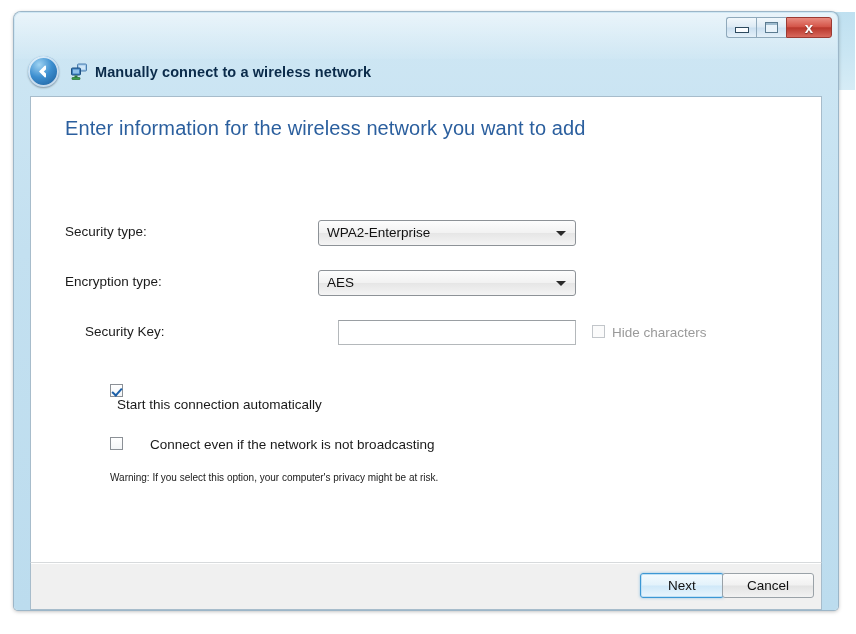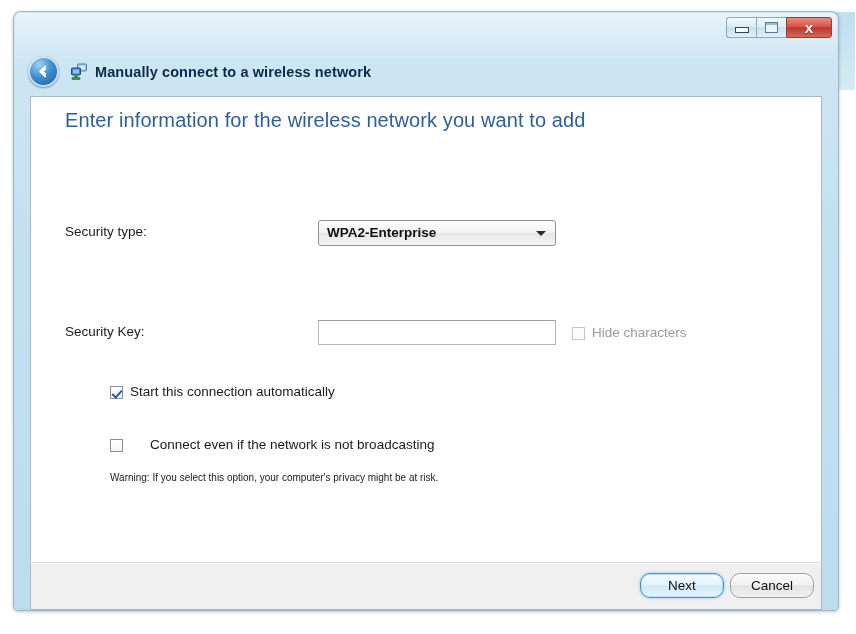--- a/index.html
+++ b/index.html
@@ -165,21 +165,21 @@
     height: 466px;
     background: #ffffff;
     border: 1px solid #a7bccb;
     border-bottom: none;
     box-sizing: border-box;
   }
 
   #heading {
     position: absolute;
     left: 34px;
-    top: 12px;
+    top: 20px;
     font-size: 20px;
     color: #2b5f9e;
     white-space: nowrap;
     letter-spacing: .1px;
   }
 
   
   .form-row {
     position: absolute;
     left: 34px;
@@ -211,28 +211,27 @@
     padding: 0 6px;
     line-height: 23px;
     outline: none;
   }
   .textfield::placeholder { color: #9a9a9a; }
 
   .combobox {
     position: absolute;
     left: 253px;
     top: 0;
-    width: 238px;
+    width: 258px;
     height: 26px;
     border: 1px solid #8d9297;
     border-radius: 3px;
     background: linear-gradient(180deg,#fdfdfd 0%, #f2f2f2 48%, #e6e6e6 52%, #f4f4f4 100%);
     box-sizing: border-box;
     cursor: default;
-    font-weight: bold;
   }
   .combo-text {
     position: absolute;
     left: 8px;
     top: 4px;
     font-size: 13.5px;
     color: #111111;
     white-space: nowrap;
   }
   .combo-arrow {
@@ -242,21 +241,21 @@
     width: 0; height: 0;
     border-left: 5px solid transparent;
     border-right: 5px solid transparent;
     border-top: 5px solid #2b2b2b;
   }
 
   
   .cbrow {
     position: absolute;
     display: flex;
-    align-items: flex-end;
+    align-items: flex-start;
     white-space: nowrap;
   }
   .cbox {
     width: 13px;
     height: 13px;
     border: 1px solid #8b9096;
     background: linear-gradient(180deg,#ffffff 0%, #f3f5f7 100%);
     box-sizing: border-box;
     position: relative;
     flex: none;
@@ -310,39 +309,39 @@
     position:absolute;
     left:0; right:0; top:0;
     height:1px;
     background:#ffffff;
   }
   .btn {
     position: absolute;
     top: 10px;
     height: 25px;
     border: 1px solid #9aa2a8;
-    border-radius: 10px;
+    border-radius: 3px;
     background: linear-gradient(180deg,#fbfbfb 0%, #f1f1f1 48%, #e3e3e3 52%, #f2f2f2 100%);
     font-family: "Liberation Sans", sans-serif;
     font-size: 13.5px;
     color: #111111;
     cursor: default;
     box-sizing: border-box;
     padding: 0;
   }
   #btn-next {
     right: 97px;
     width: 84px;
     border-color: #3c97d4;
     box-shadow: 0 0 0 1px #bfe0f5 inset, 0 0 3px rgba(60,151,212,.55);
     background: linear-gradient(180deg,#f3fafe 0%, #e3f2fb 48%, #cfe8f8 52%, #e9f5fd 100%);
   }
   #btn-cancel {
     right: 7px;
-    width: 84px;
+    width: 92px;
   }
 </style>
 </head>
 <body>
 
 <div id="page">
 
   <div class="bg-blur-strip">
     <div class="bg-blur-line bgl1"></div>
     <div class="bg-blur-line bgl2"></div>
@@ -390,31 +389,38 @@
 
 
       <div class="form-row" style="top:123px;">
         <div class="row-label">Security type:</div>
         <div class="combobox">
           <span class="combo-text">WPA2-Enterprise</span>
           <span class="combo-arrow"></span>
         </div>
       </div>
 
-
-      <div class="form-row" style="top:223px;">
+      <div class="form-row" style="top:173px;">
+        <div class="row-label">Encryption type:</div>
+        <div class="combobox">
+          <span class="combo-text">AES</span>
+          <span class="combo-arrow"></span>
+        </div>
+      </div>
+
+      <div class="form-row" style="top:223px;margin-left:20px;">
         <div class="row-label">Security Key:</div>
         <input class="textfield" type="text" value="" style="">
         <div class="cbrow" style="left:507px; top:5px;">
           <span class="cbox disabled"></span>
           <span class="cblabel disabled">Hide characters</span>
         </div>
       </div>
 
-      <div class="cbrow" style="left:79px; top:287px;">
+      <div class="cbrow" style="left:79px; top:287px;flex-direction:column;">
         <span class="cbox checked"></span>
         <span class="cblabel">Start this connection automatically</span>
       </div>
 
       <div class="cbrow" style="left:79px; top:340px;gap:20px;">
         <span class="cbox"></span>
         <span class="cblabel">Connect even if the network is not broadcasting</span>
       </div>
 
       <div id="warning-text">Warning: If you select this option, your computer's privacy might be at risk.</div>

